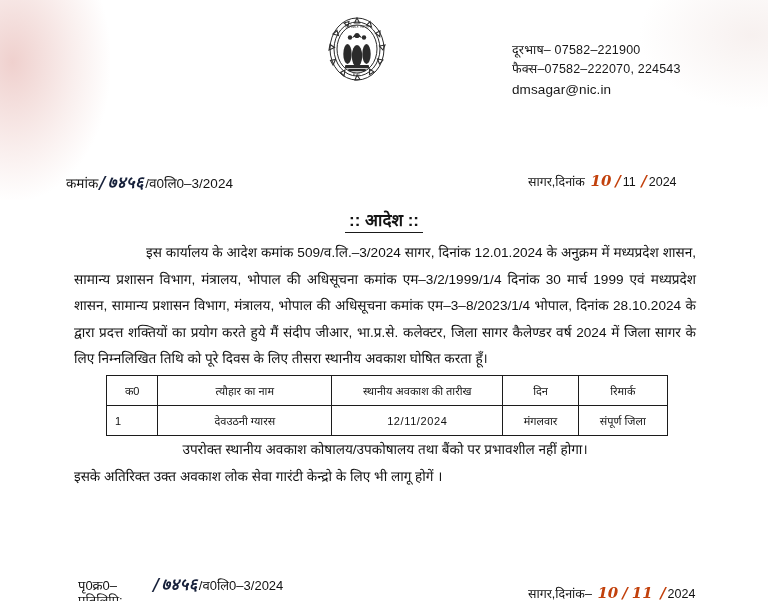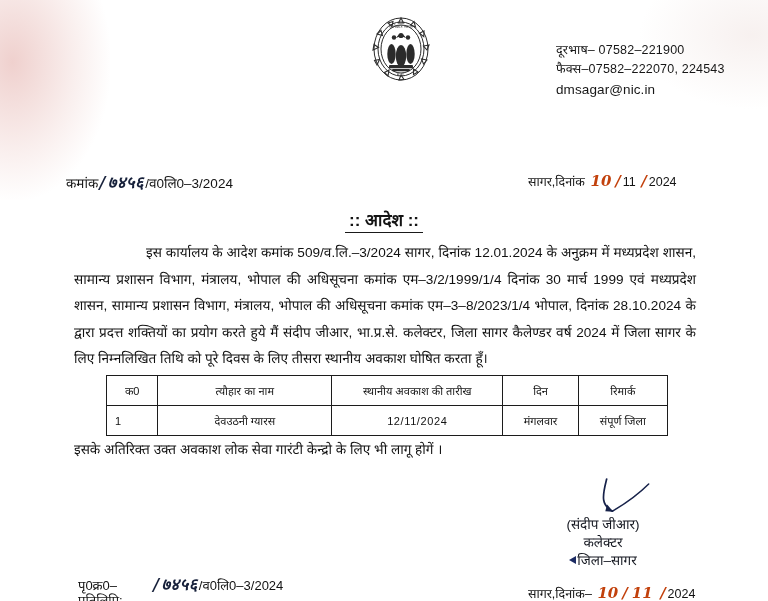--- a/index.html
+++ b/index.html
@@ -40,21 +40,20 @@
     position: relative;
     width: 768px;
     height: 601px;
     z-index: 1;
   }
 
   
   .header {
     position: relative;
     height: 118px;
-    margin-left: 44px;
   }
   .emblem {
     position: absolute;
     left: 322px;
     top: 12px;
     width: 70px;
     height: 74px;
   }
   .emblem svg { display: block; }
   .contact {
@@ -351,35 +350,24 @@
         <td class="col-sno">1</td>
         <td class="col-name">देवउठनी ग्यारस</td>
         <td class="col-date">12/11/2024</td>
         <td class="col-day">मंगलवार</td>
         <td class="col-remark">संपूर्ण जिला</td>
       </tr>
     </tbody>
   </table>
 
   <div class="notes">
+    <span class="line1">उपरोक्त स्थानीय अवकाश कोषालय/उपकोषालय तथा बैंको पर प्रभावशील नहीं होगा।</span>
     <span class="line2">इसके अतिरिक्त उक्त अवकाश लोक सेवा गारंटी केन्द्रो के लिए भी लागू होगें ।</span>
   </div>
 
-  <div class="signature-block">
-    <div class="sig-scribble">
-      <svg width="96" height="38" viewBox="0 0 96 38">
-        <path d="M44 1 C42 9, 40 16, 41 22 C41.6 26, 44 29, 46.5 31 C47.6 31.9, 48.6 32.6, 49.6 33.2" fill="none" stroke="#17224a" stroke-width="1.7" stroke-linecap="round"></path>
-        <path d="M86 6 C76 16, 62 26, 50 33" fill="none" stroke="#17224a" stroke-width="1.5" stroke-linecap="round"></path>
-        <path d="M44.5 26.5 L50.5 33.8 L42.6 33.2 Z" fill="#17224a"></path>
-      </svg>
-    </div>
-    <div class="sig-name">(संदीप जीआर)</div>
-    <div class="sig-role">कलेक्टर</div>
-    <div class="sig-district"><span class="sig-mark"></span><span>जिला–सागर</span></div>
-  </div>
 
   <div class="footer">
     <div class="footer-left">
       <span class="lbl">पृ0क्र0–</span><span class="hand">/</span><span class="hand">७४५६</span><span>/व0लि0–3/2024</span>
     </div>
     <div class="footer-left-2">प्रतिलिपि:</div>
     <div class="footer-right">
       <span>सागर,दिनांक–</span>
       <span class="hand-sm">10</span><span class="hand-sm">/</span><span class="hand-sm">11</span>
       <span class="hand-sm">/</span><span>2024</span>

